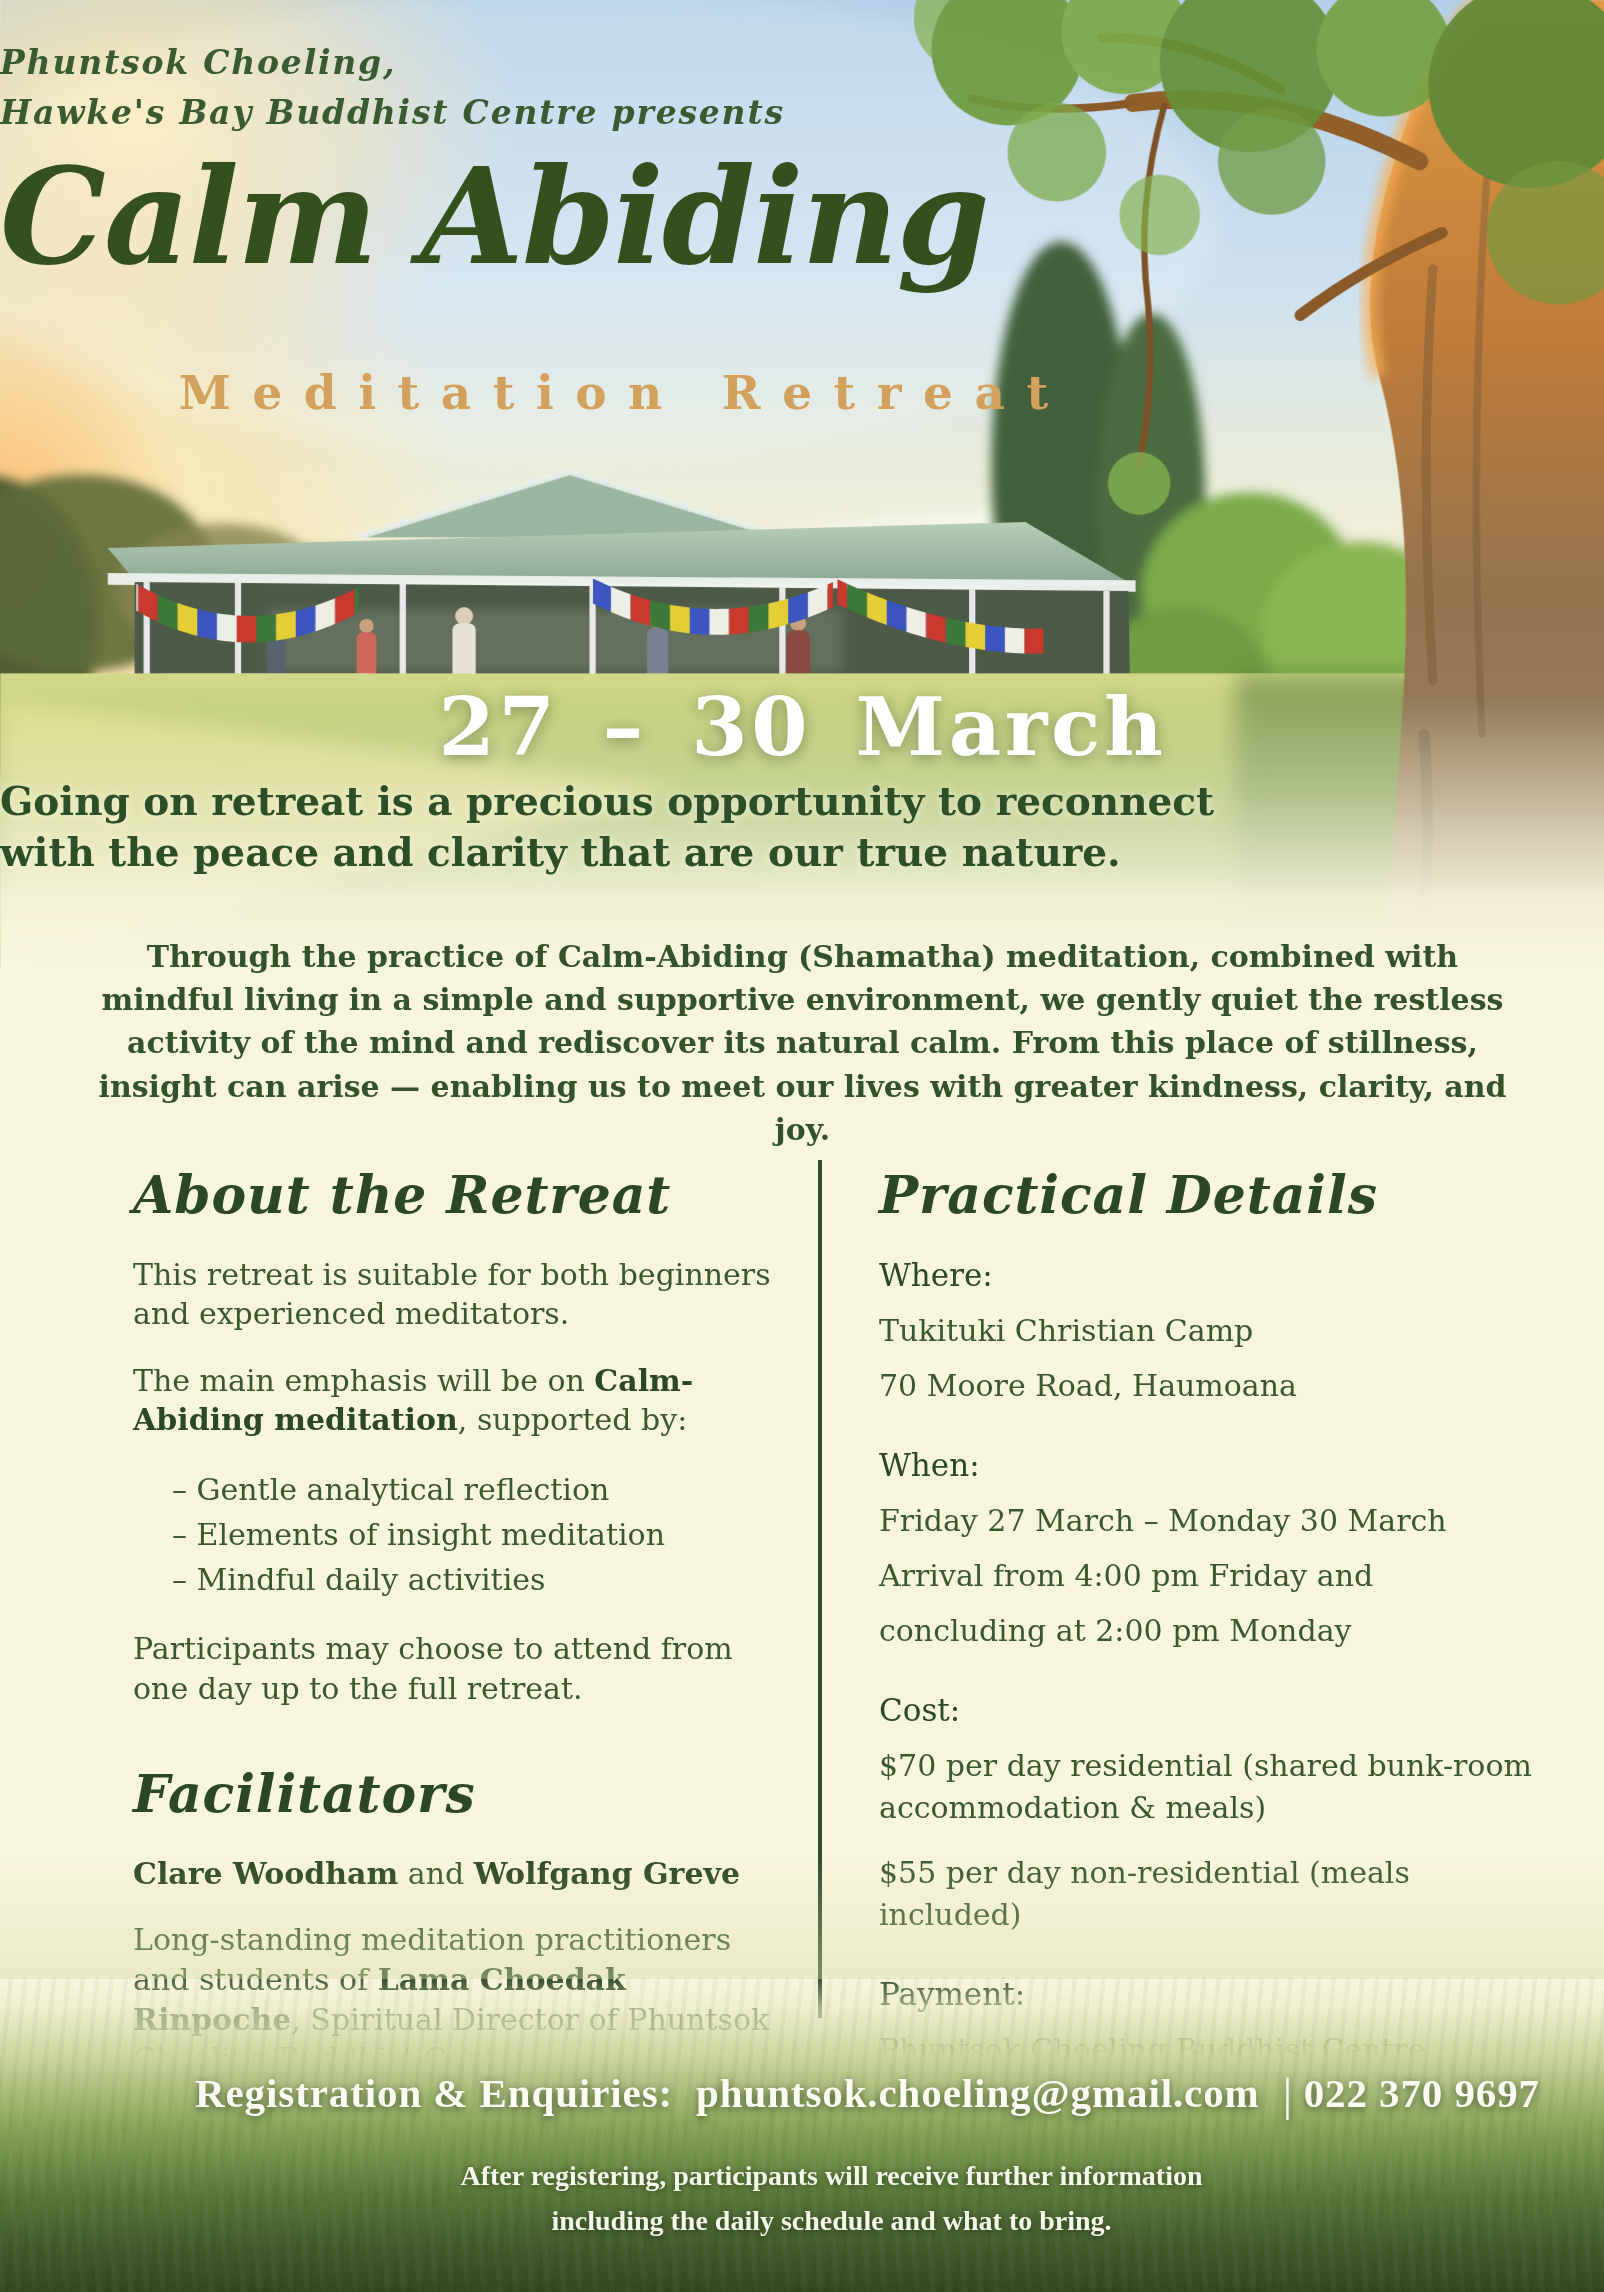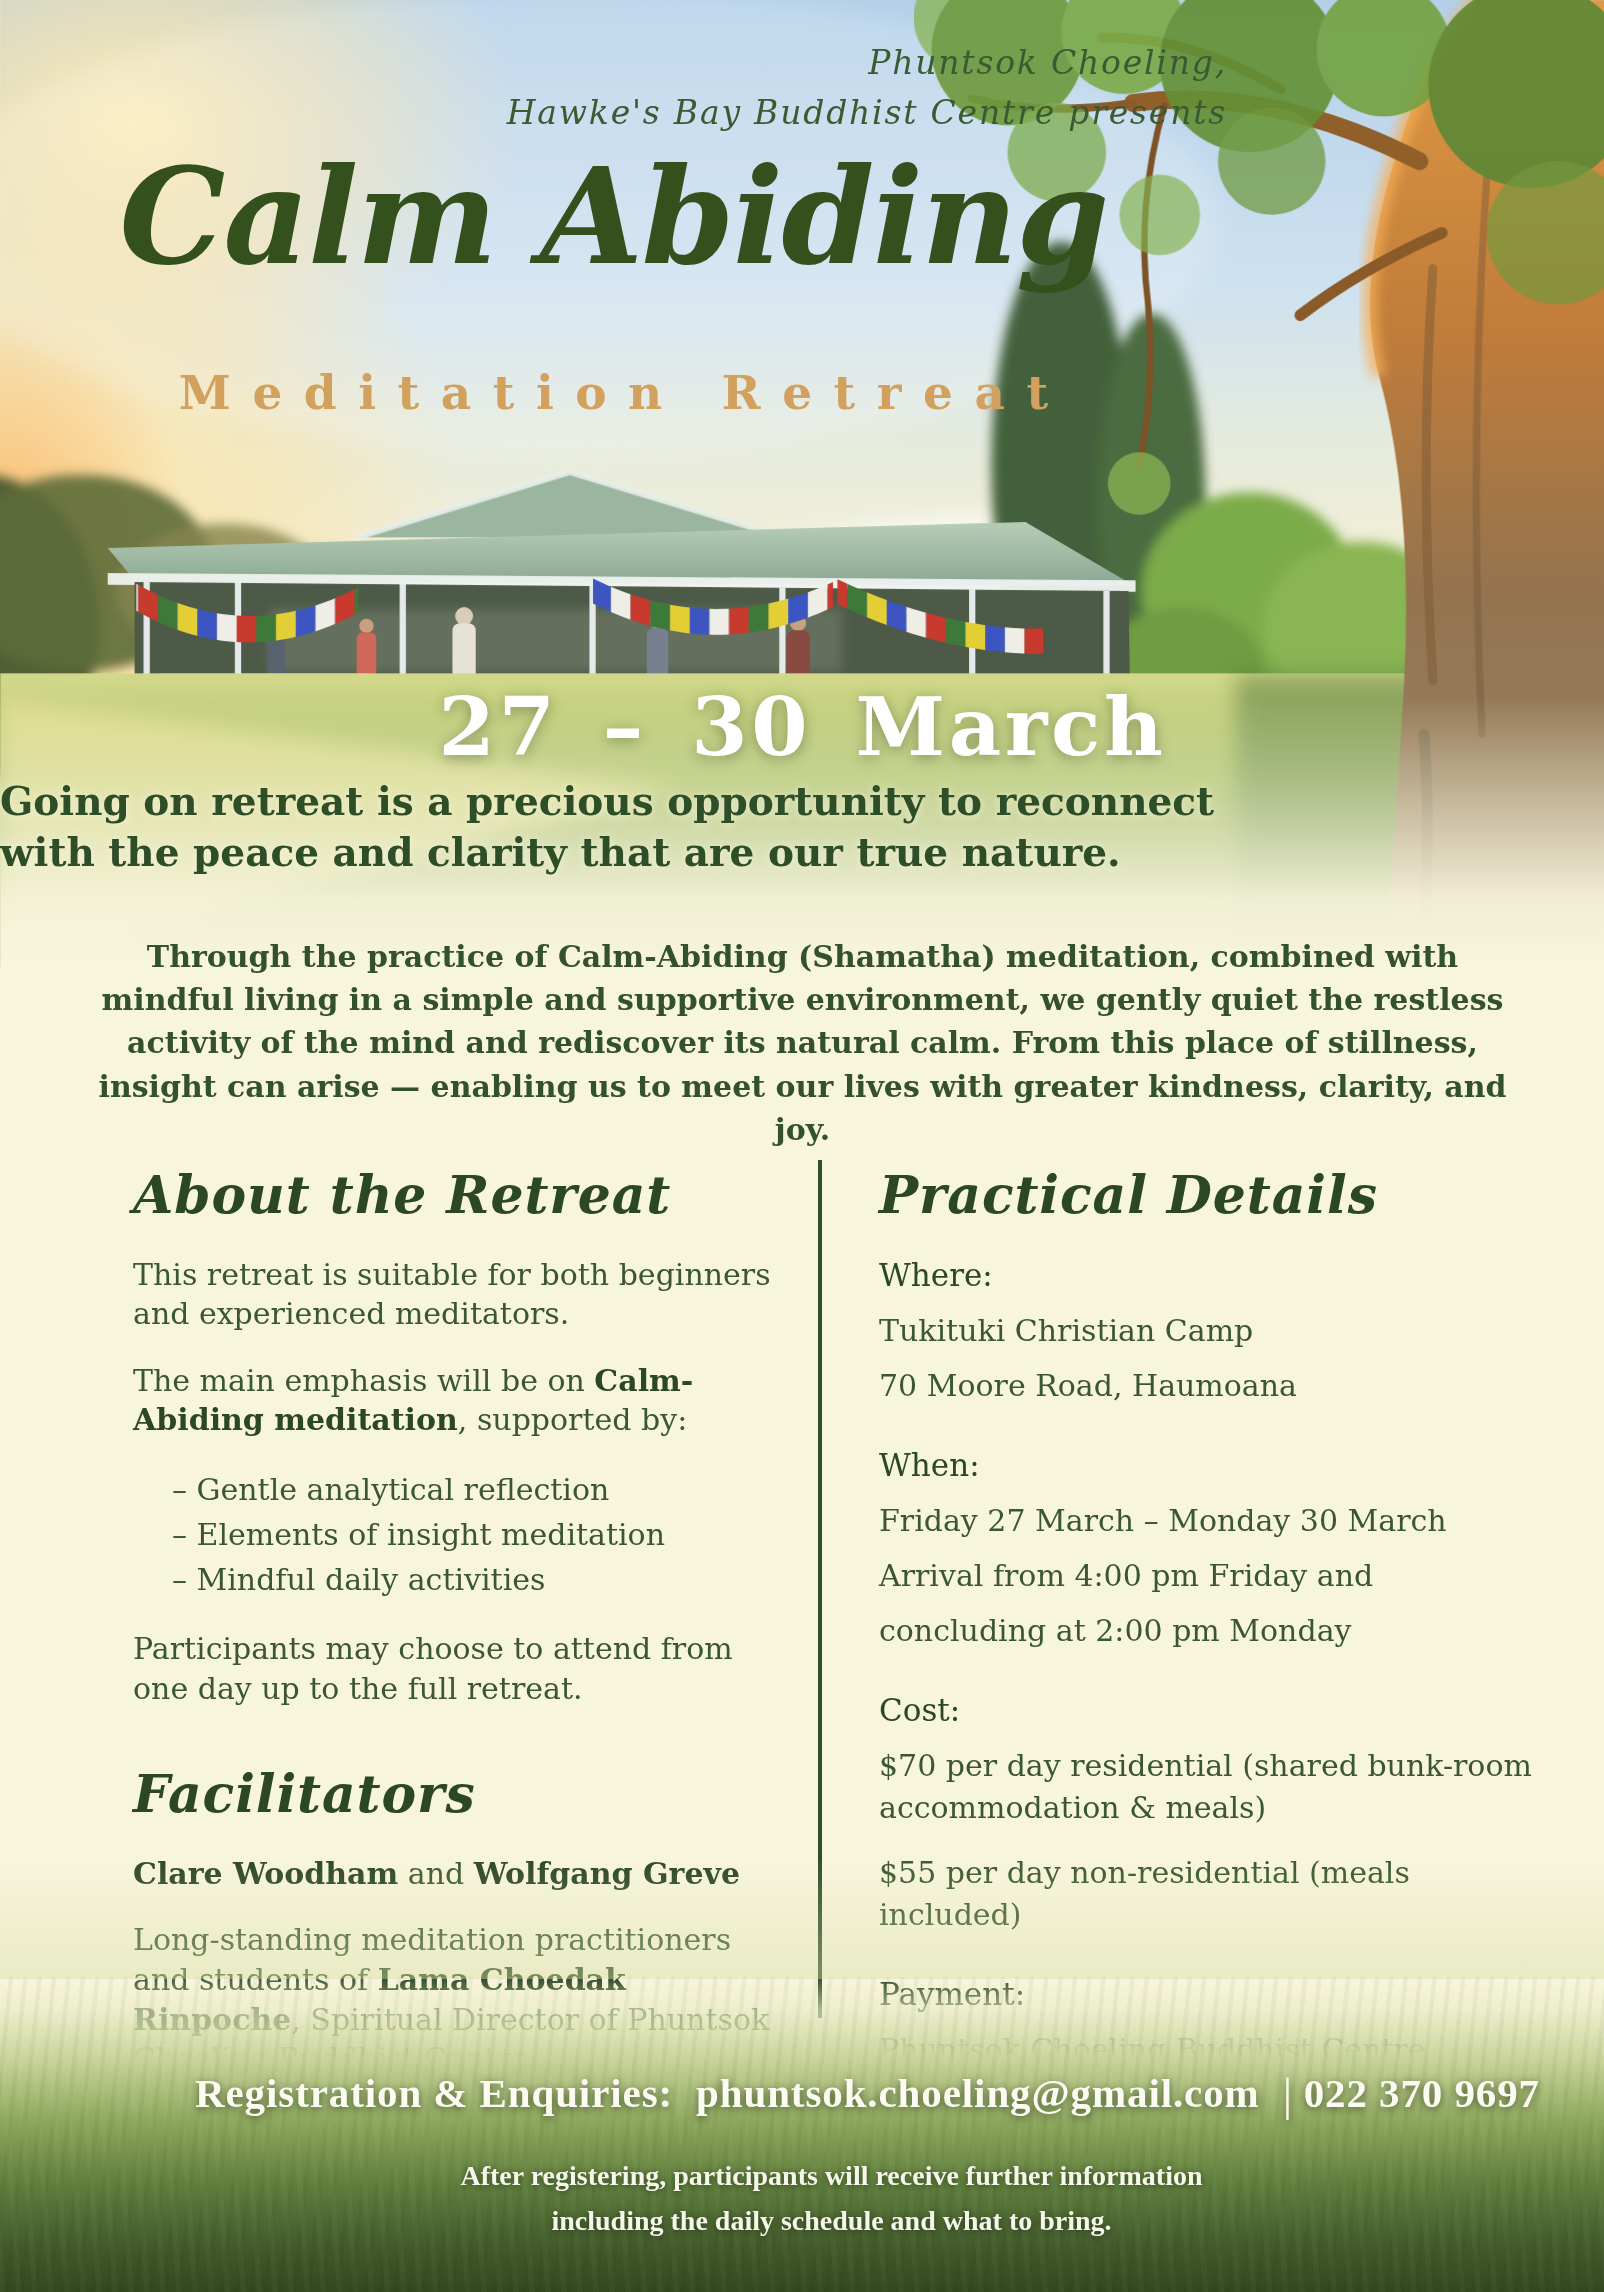--- a/index.html
+++ b/index.html
@@ -5,24 +5,24 @@
   html,body { margin:0; padding:0; background:#e7e4cf; }
   .flyer {
     position:relative; width:1605px; height:2293px;
     background:#f8f5dd; overflow:hidden;
     font-family:"DejaVu Serif", serif; color:#3b5730;
   }
   .hero-photo { position:absolute; top:0; left:0; width:1605px; height:967px; }
 
   .abs { position:absolute; }
 
-  .presents { top:38px; left:0; width:1227px; text-align:right;
-    font-style:italic; font-weight:400; font-size:33px; line-height:1.5;
+  .presents { top:38px; left:0; width:1227px; text-align:left;
+    font-style:italic; font-weight:700; font-size:33px; line-height:1.5;
     color:#3a5a31; letter-spacing:1.8px; }
-  .flyer-title { top:127px; left:0; width:1227px; text-align:center;
+  .flyer-title { top:127px; left:0; width:1227px; 
     font-style:italic; font-weight:700; font-size:133px; line-height:1.35;
     color:#33501d; letter-spacing:-1.8px; }
   .flyer-subtitle { top:365px; left:0; width:1227px; text-align:center;
     font-size:47px; font-weight:600; color:#d2a15e;
     letter-spacing:21.5px; text-indent:21.5px; }
 
   .dates { top:679px; left:0; width:1605px; text-align:center;
     font-size:81px; font-weight:700; color:#ffffff; letter-spacing:3.6px;
     word-spacing:12.5px; text-shadow:0 2.7px 14.3px rgba(50,70,35,.45); }
   .tagline { top:776px; left:0; width:1605px; text-align:left;

